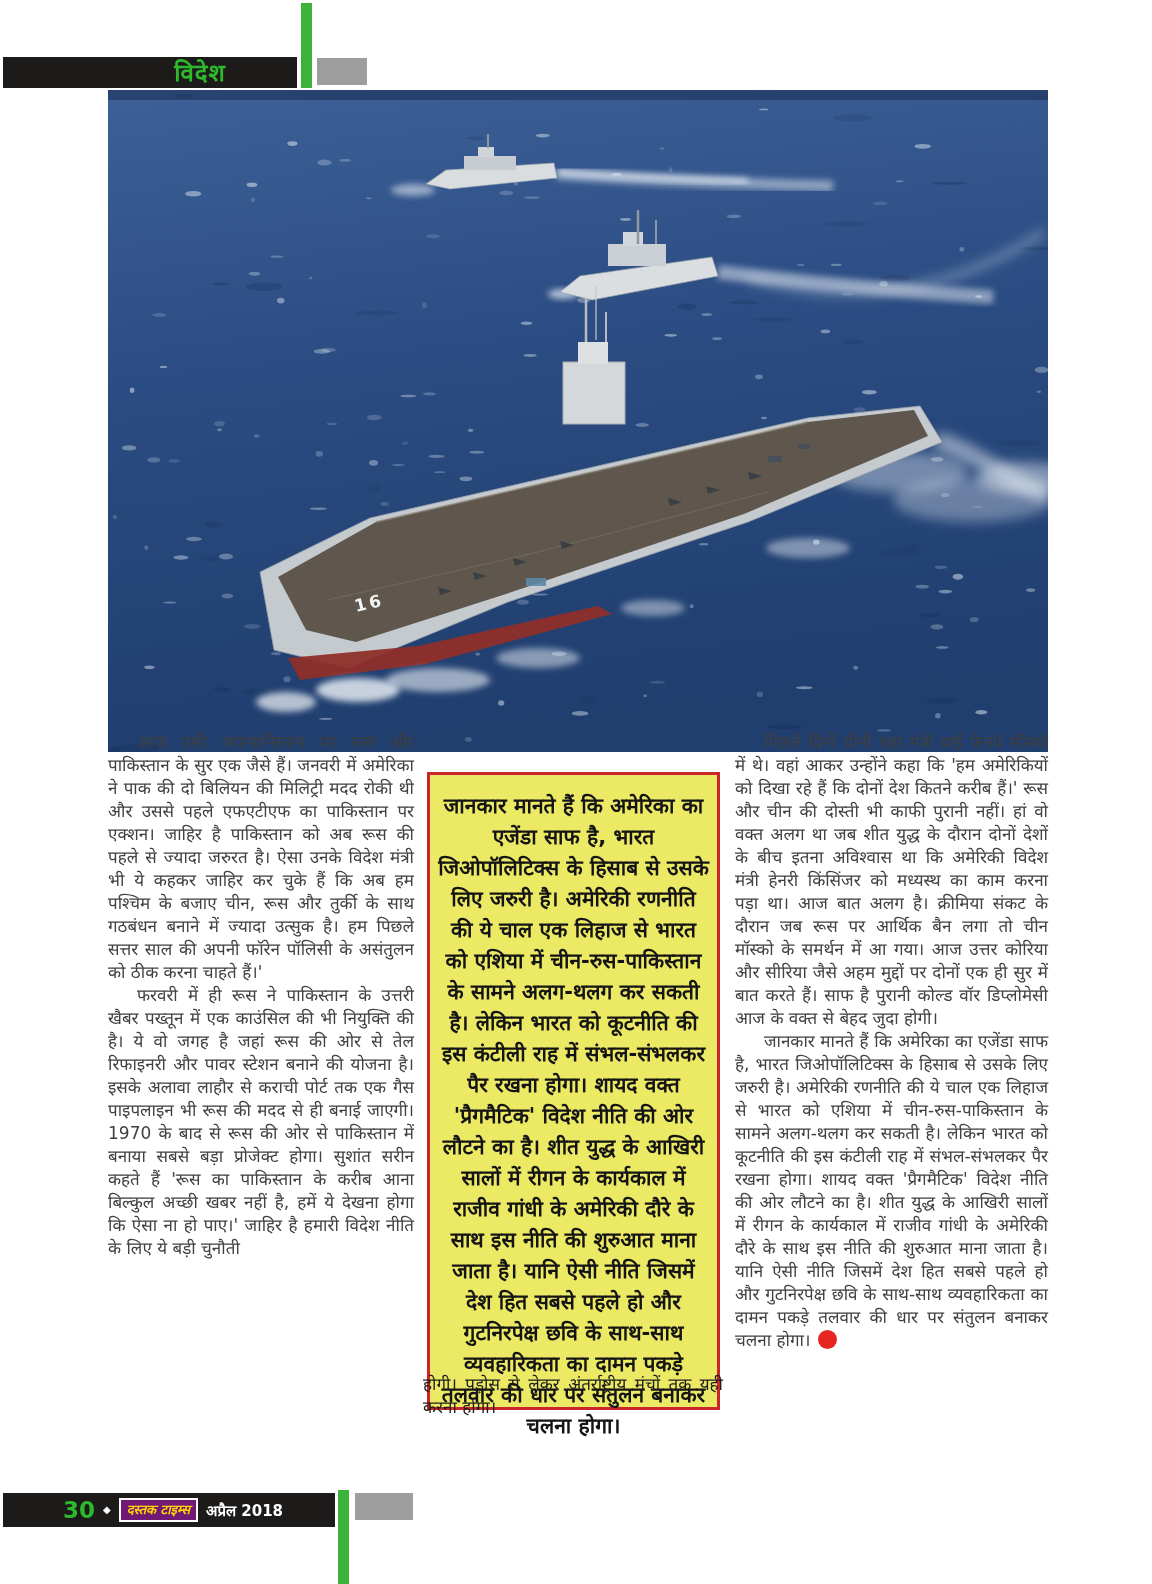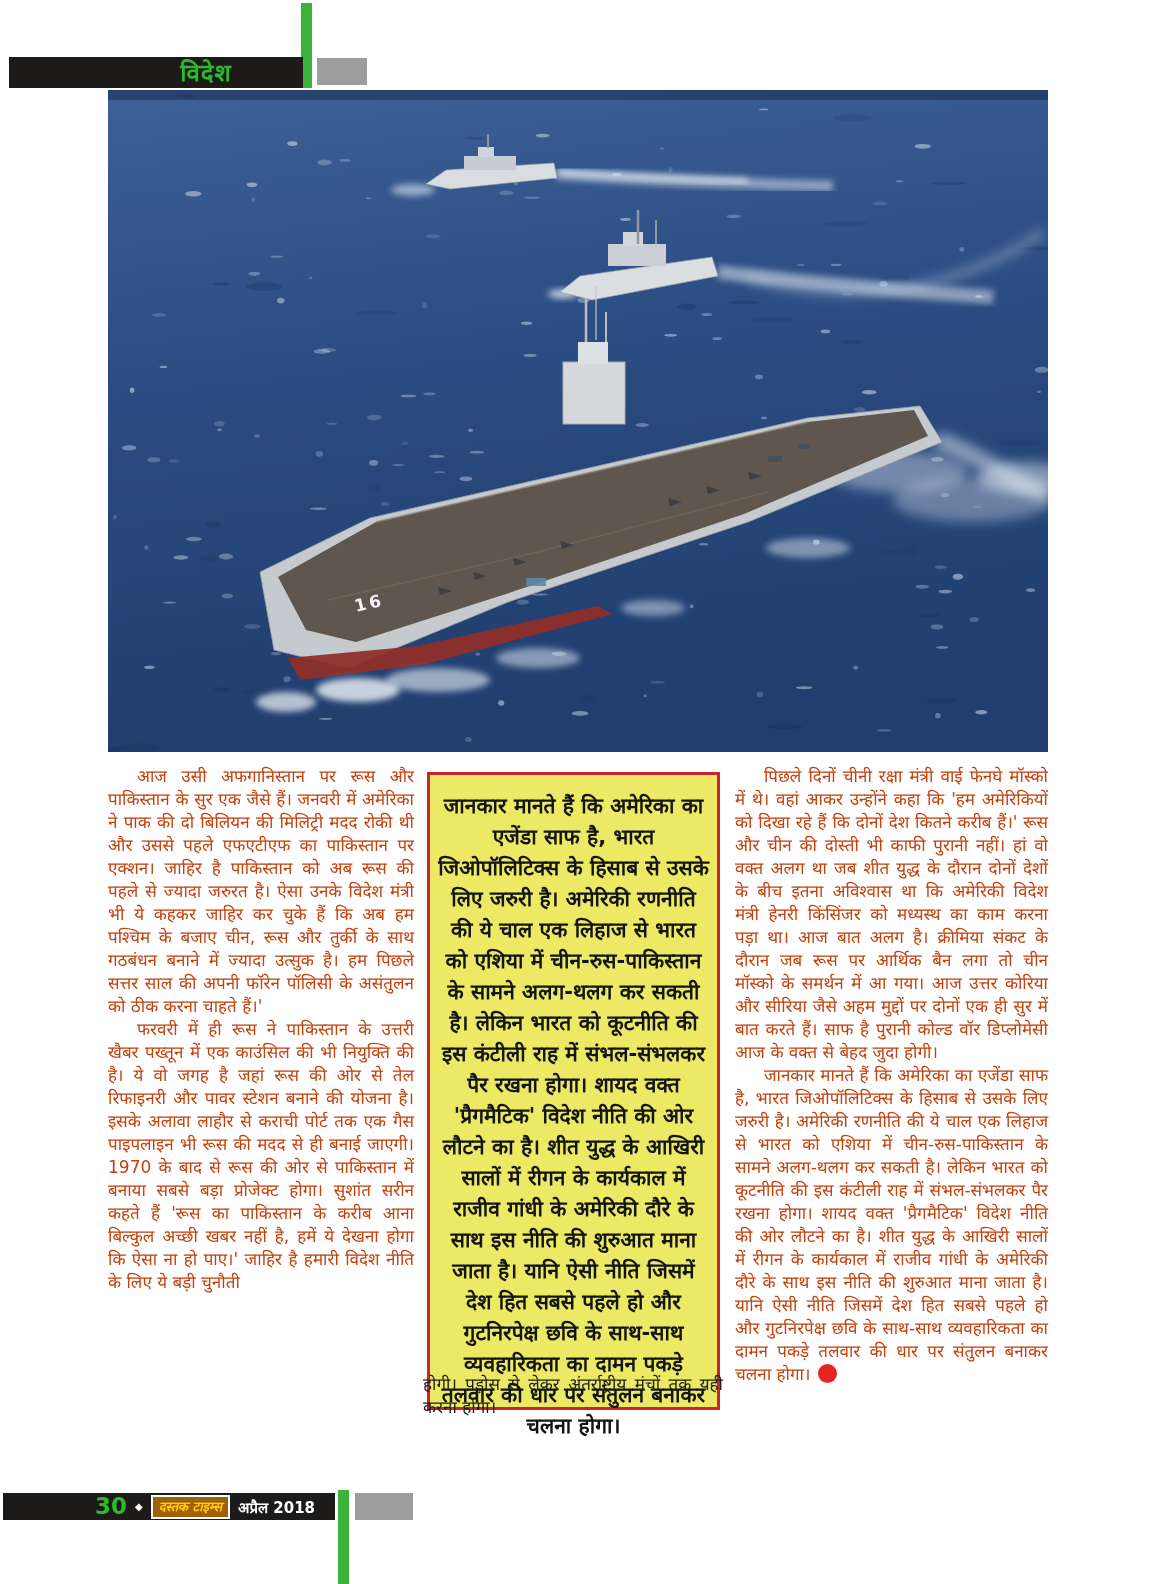--- a/index.html
+++ b/index.html
@@ -2,50 +2,50 @@
 <html><head>
 <meta charset="utf-8">
 <style>
   html,body{margin:0;padding:0;background:#e8e8e8;}
   .page{
     position:relative;width:1152px;height:1584px;margin:0 auto;background:#ffffff;
     font-family:"DejaVu Sans","Liberation Sans",sans-serif;overflow:hidden;
   }
   
   .top-green-bar{position:absolute;left:301px;top:3px;width:11px;height:85px;background:#3bb23a;}
-  .header-bar{position:absolute;left:9px;top:57px;width:294px;height:31px;background:#1c1b19;
+  .header-bar{position:absolute;left:3px;top:57px;width:294px;height:31px;background:#1c1b19;
     display:flex;align-items:center;justify-content:center;padding-left:100px;box-sizing:border-box;}
   .section-label{color:#2db82d;font-size:24px;font-weight:bold;letter-spacing:1px;line-height:1;}
   .top-gray-box{position:absolute;left:317px;top:58px;width:50px;height:27px;background:#9d9d9d;}
   
   .hero-photo{position:absolute;left:108px;top:90px;width:940px;height:662px;display:block;}
   
-  .col{position:absolute;top:765px;color:#c2410c;font-size:17px;line-height:23px;text-align:justify;}
+  .col{position:absolute;top:731px;color:#404040;font-size:17px;line-height:23px;text-align:justify;}
   .col p{margin:0;}
   .col p.ind{text-indent:1.7em;}
   #col1{left:108px;width:306px;}
   #col3{left:735px;width:313px;}
   .pull-quote{
     position:absolute;left:427px;top:772px;width:293px;height:638px;box-sizing:border-box;
     background:#ece964;border:3px solid #c9252b;padding:16px 8px 8px 8px;
     display:flex;align-items:flex-start;justify-content:center;
   }
   .pull-quote-text{
     color:#141414;font-weight:bold;font-size:21px;line-height:31px;text-align:center;margin:0;
   }
   .after-quote{position:absolute;left:423px;top:1373px;width:300px;color:#1c1c1c;
     font-size:17px;line-height:23px;text-align:justify;}
   .end-dot{display:inline-block;width:19px;height:19px;border-radius:50%;
     background:#e52620;vertical-align:-3px;margin-left:8px;}
   
-  .footer-bar{position:absolute;left:3px;top:1493px;width:332px;height:27px;background:#1c1b19;
-    display:flex;align-items:center;box-sizing:border-box;padding-left:92px;gap:8px;}
+  .footer-bar{position:absolute;left:3px;top:1493px;width:332px;height:34px;background:#1c1b19;
+    display:flex;align-items:center;box-sizing:border-box;padding-left:60px;gap:8px;}
   .page-number{color:#2db82d;font-size:23px;font-weight:bold;line-height:1;}
   .footer-diamond{color:#ffffff;font-size:10px;line-height:1;}
-  .magazine-logo{background:#a16207;border:2px solid #ffffff;color:#ffd304;font-weight:bold;
+  .magazine-logo{background:#701a75;border:2px solid #ffffff;color:#ffd304;font-weight:bold;
     font-style:italic;font-size:13px;line-height:1;padding:3px 6px 4px 6px;white-space:nowrap;}
   .issue-date{color:#ffffff;font-size:15px;font-weight:bold;white-space:nowrap;}
   .footer-green-bar{position:absolute;left:338px;top:1490px;width:11px;height:94px;background:#3bb23a;}
   .footer-gray-box{position:absolute;left:355px;top:1493px;width:58px;height:27px;background:#9d9d9d;}
 </style>
 </head>
 <body>
 
 <div class="page">
 

